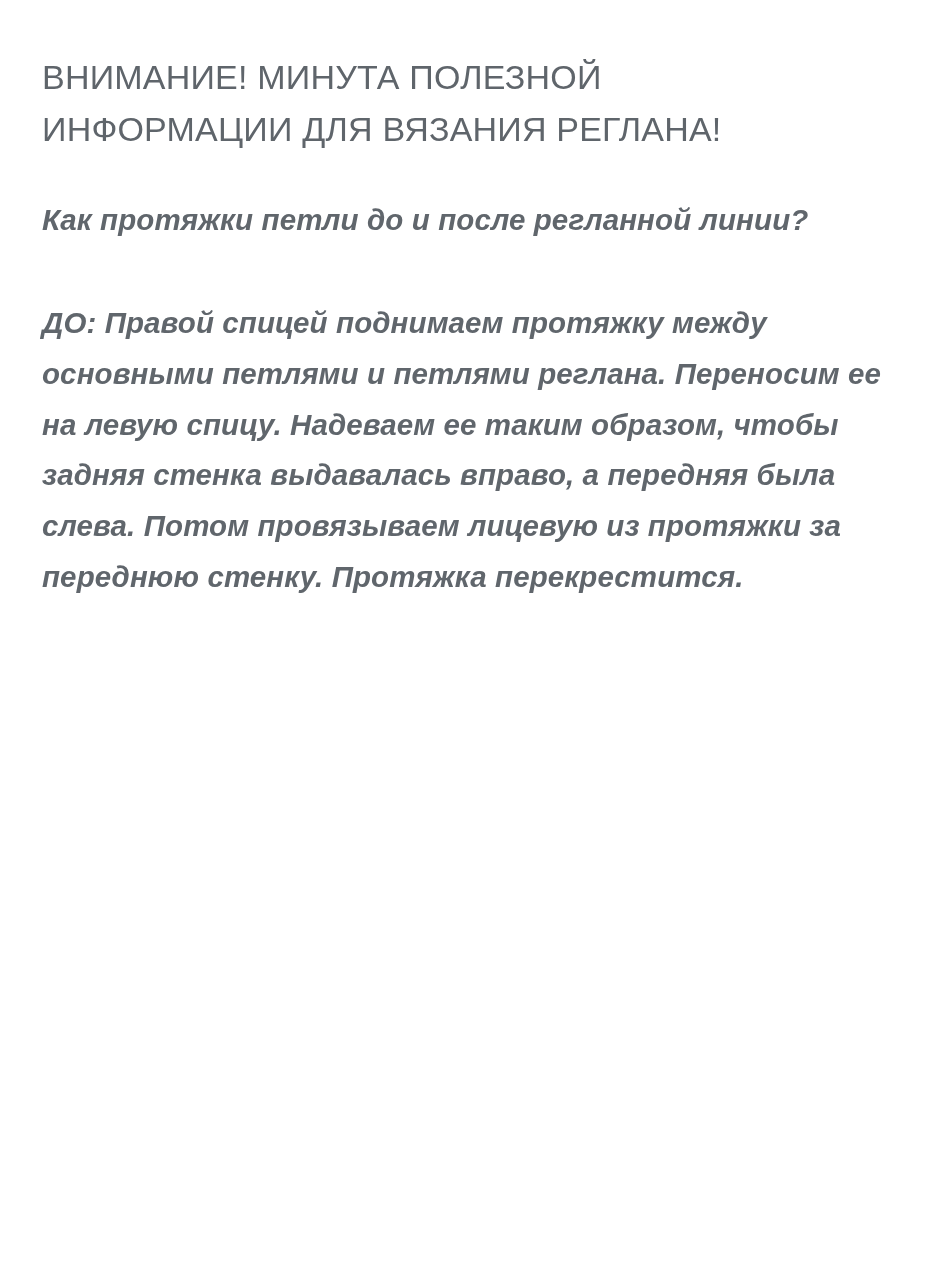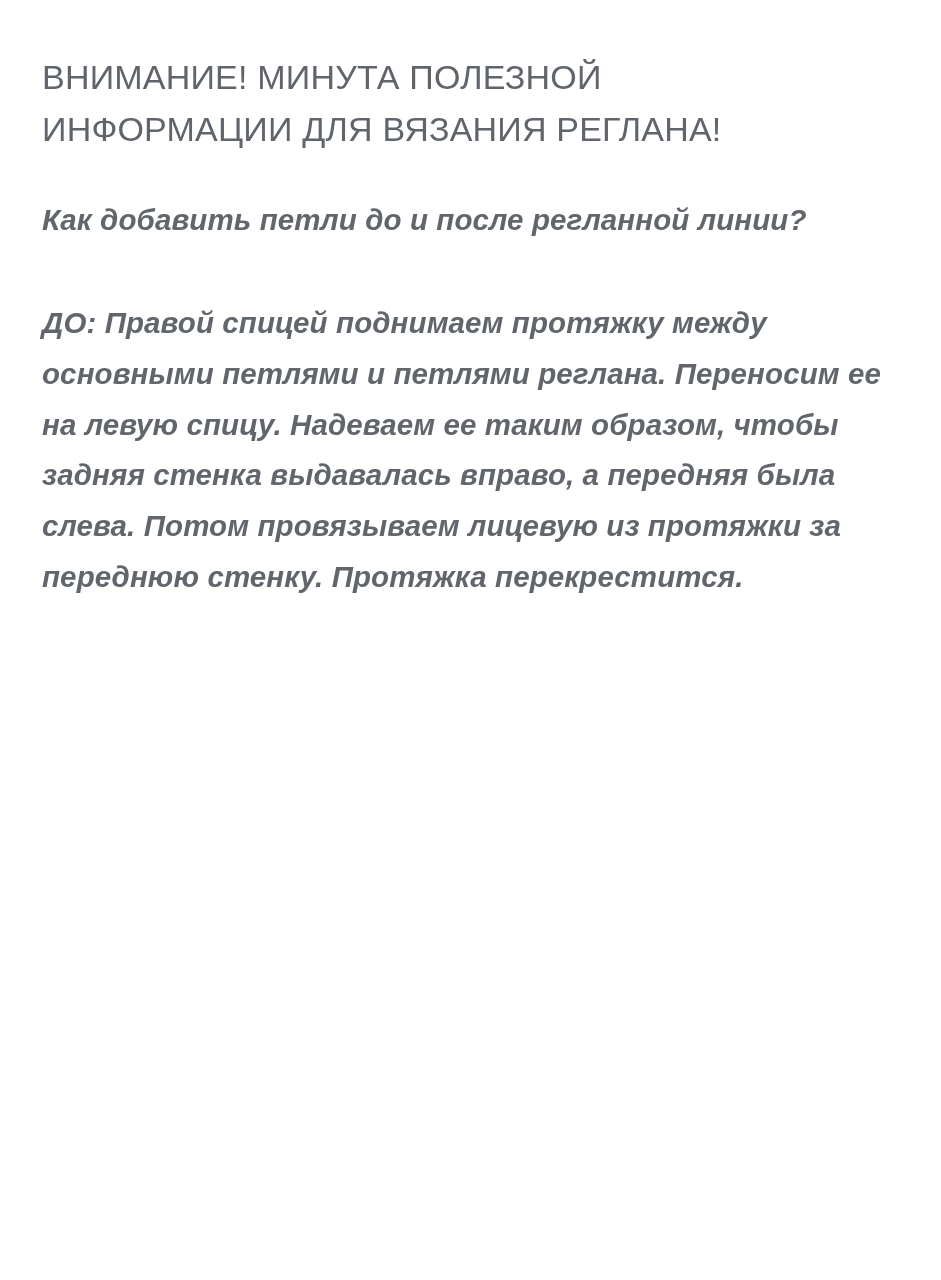--- a/index.html
+++ b/index.html
@@ -48,18 +48,18 @@
     margin-bottom: 0;
   }
 </style>
 </head>
 <body>
 
 <div class="page">
 
   <h1 class="article-title">ВНИМАНИЕ! МИНУТА ПОЛЕЗНОЙ ИНФОРМАЦИИ ДЛЯ ВЯЗАНИЯ РЕГЛАНА!</h1>
 
-  <p class="para question">Как добавить петли до и после регланной линии?</p>
+  <p class="para question">Как протяжки петли до и после регланной линии?</p>
 
   <p class="para">ДО: Правой спицей поднимаем протяжку между основными петлями и петлями реглана. Переносим ее на левую спицу. Надеваем ее таким образом, чтобы задняя стенка выдавалась вправо, а передняя была слева. Потом провязываем лицевую из протяжки за переднюю стенку. Протяжка перекрестится.</p>
 
 
 </div>
 
 </body></html>

